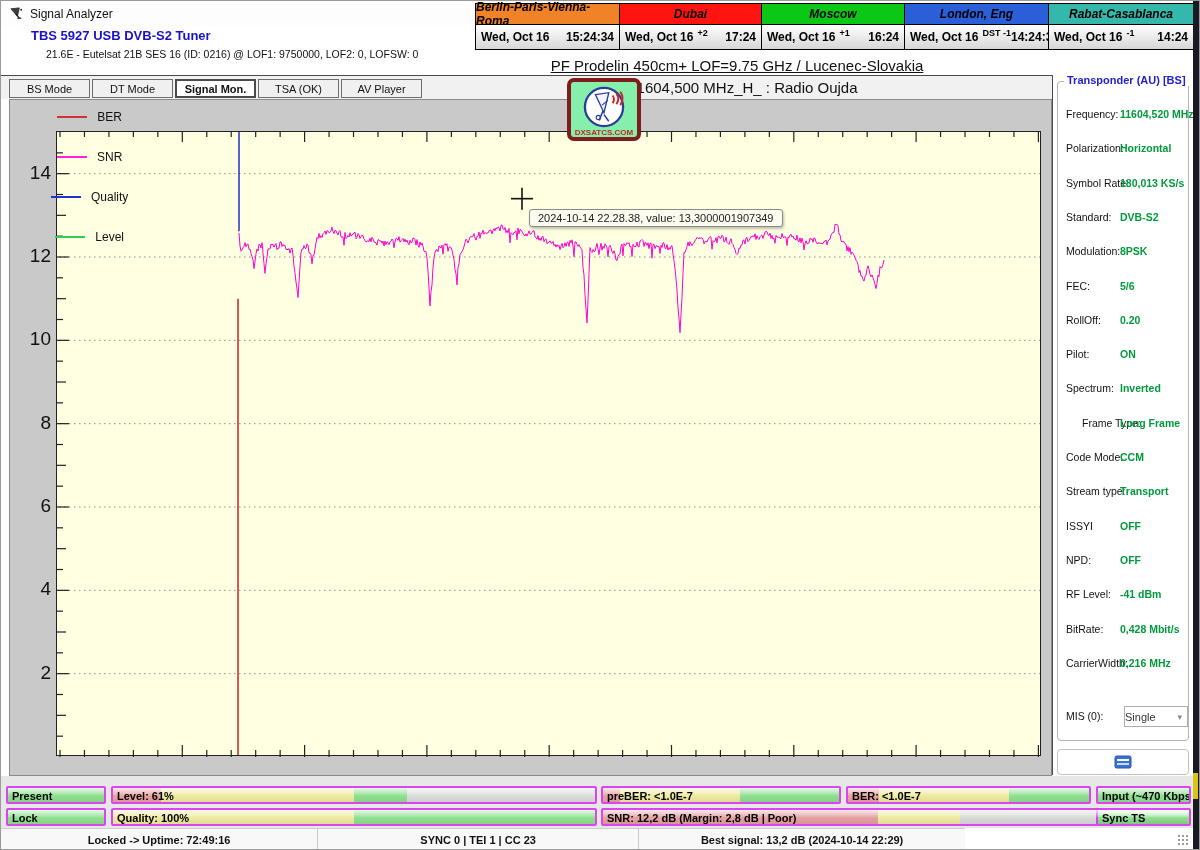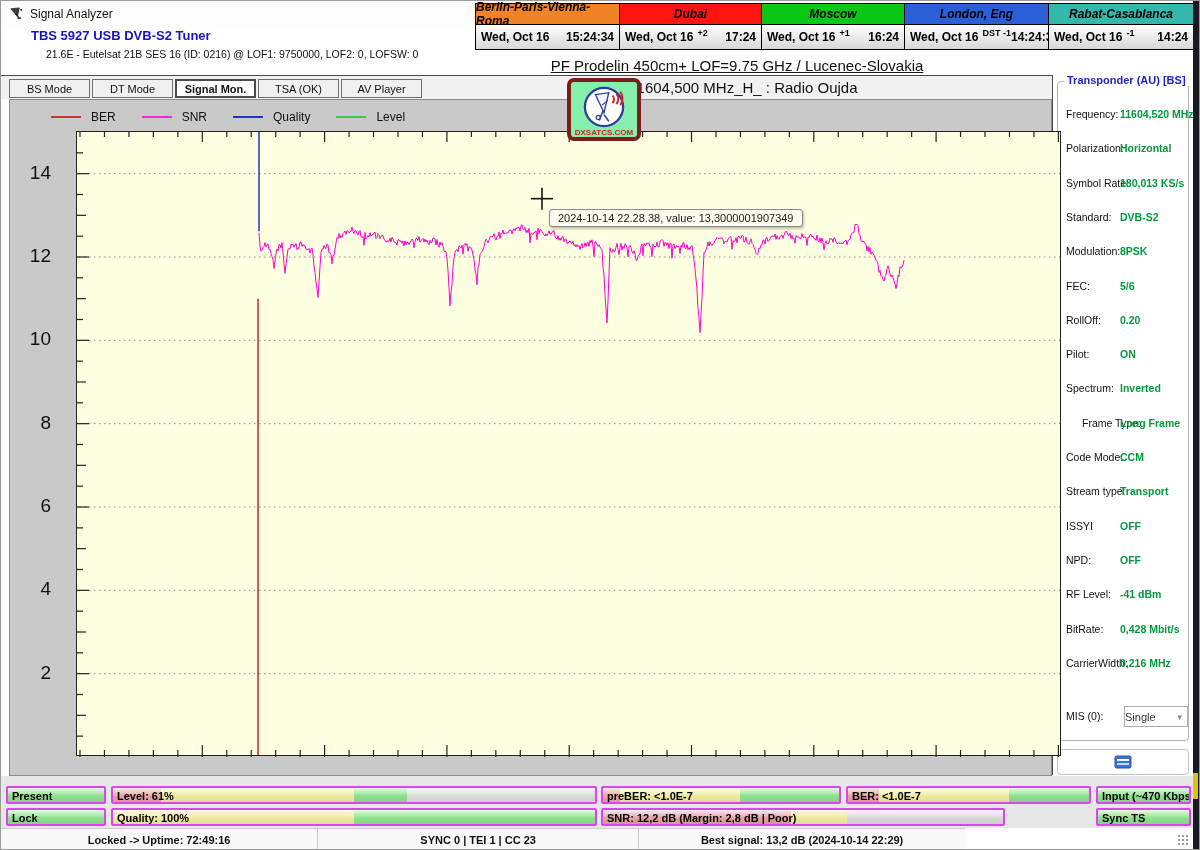--- a/index.html
+++ b/index.html
@@ -36,25 +36,25 @@
   .freqline{left:430px;top:78px;width:612px;text-align:center;font-size:15px;color:#111;}
   .uptimeline{left:430px;top:101px;width:612px;text-align:center;font-size:14.5px;color:#111;z-index:3;}
 
   
   .tabs{left:8px;top:78px;display:flex;gap:2px;}
   .tab{width:81px;height:19px;background:#f0f0f0;border:1px solid #6e6e6e;font-size:11px;color:#111;display:flex;align-items:center;justify-content:center;cursor:default;}
   .tab.active{background:#ffffff;border:2px solid #4a4a4a;font-weight:600;}
 
   
   .chart-panel{left:8px;top:98px;width:1043px;height:677px;background:#c9c9c9;border:1px solid #8a8a8a;z-index:1;}
-  .legend{left:50px;top:109px;display:flex;gap:26px;align-items:center;z-index:3;}
+  .legend{left:50px;top:109px;display:flex;gap:26px;align-items:center;z-index:3;flex-direction:column;}
   .legend .item{display:flex;align-items:center;gap:10px;}
   .legend .dash{width:30px;height:2px;}
   .legend .lab{font-size:12px;color:#111;}
-  .plot{left:55px;top:130px;width:985px;height:625px;background:#ffffe1;border:1px solid #222;z-index:2;margin-left:20px;}
+  .plot{left:55px;top:130px;width:985px;height:625px;background:#ffffe1;border:1px solid #222;z-index:2;}
   .plot svg{position:absolute;left:0;top:0;overflow:visible;}
   .ylab{position:absolute;width:36px;text-align:right;font-size:19px;color:#111;z-index:2;}
   .tooltip{position:absolute;left:472px;top:77px;background:#fbfbef;border:1px solid #8a8a8a;border-radius:3px;box-shadow:1px 2px 3px rgba(0,0,0,.25);font-size:11px;color:#222;padding:2px 8px;white-space:nowrap;}
 
   
   .logo{left:566px;top:77px;width:74px;height:63px;background:#86efac;border:4px solid #7f1d1d;border-radius:7px;z-index:4;display:flex;flex-direction:column;align-items:center;padding-top:4px;}
   .logo .txt{font-size:8px;font-weight:bold;color:#c22;letter-spacing:0px;margin-top:0px;}
 
   
   .fieldset{left:1056px;top:80px;width:132px;height:660px;border:1px solid #b4b4b4;border-radius:4px;}
@@ -452,21 +452,21 @@
       <div class="meter" style="left: 5px; width: 100px; top: 807px;">
         <div class="fill fill-green-full"></div>
         <div class="sheen"></div>
         <div class="txt">Lock</div>
       </div>
       <div class="meter" style="left: 110px; width: 486px; top: 807px;">
         <div class="fill fill-quality"></div>
         <div class="sheen"></div>
         <div class="txt">Quality: 100%</div>
       </div>
-      <div class="meter" style="left: 600px; width: 404px; top: 807px;">
+      <div class="meter" style="left: 600px; width: 589px; top: 807px;">
         <div class="fill fill-snr"></div>
         <div class="sheen"></div>
         <div class="txt">SNR: 12,2 dB (Margin: 2,8 dB | Poor)</div>
       </div>
       <div class="meter" style="left: 1095px; width: 95px; top: 807px;">
         <div class="fill fill-green-full"></div>
         <div class="sheen"></div>
         <div class="txt">Sync TS</div>
       </div>
     </div>

